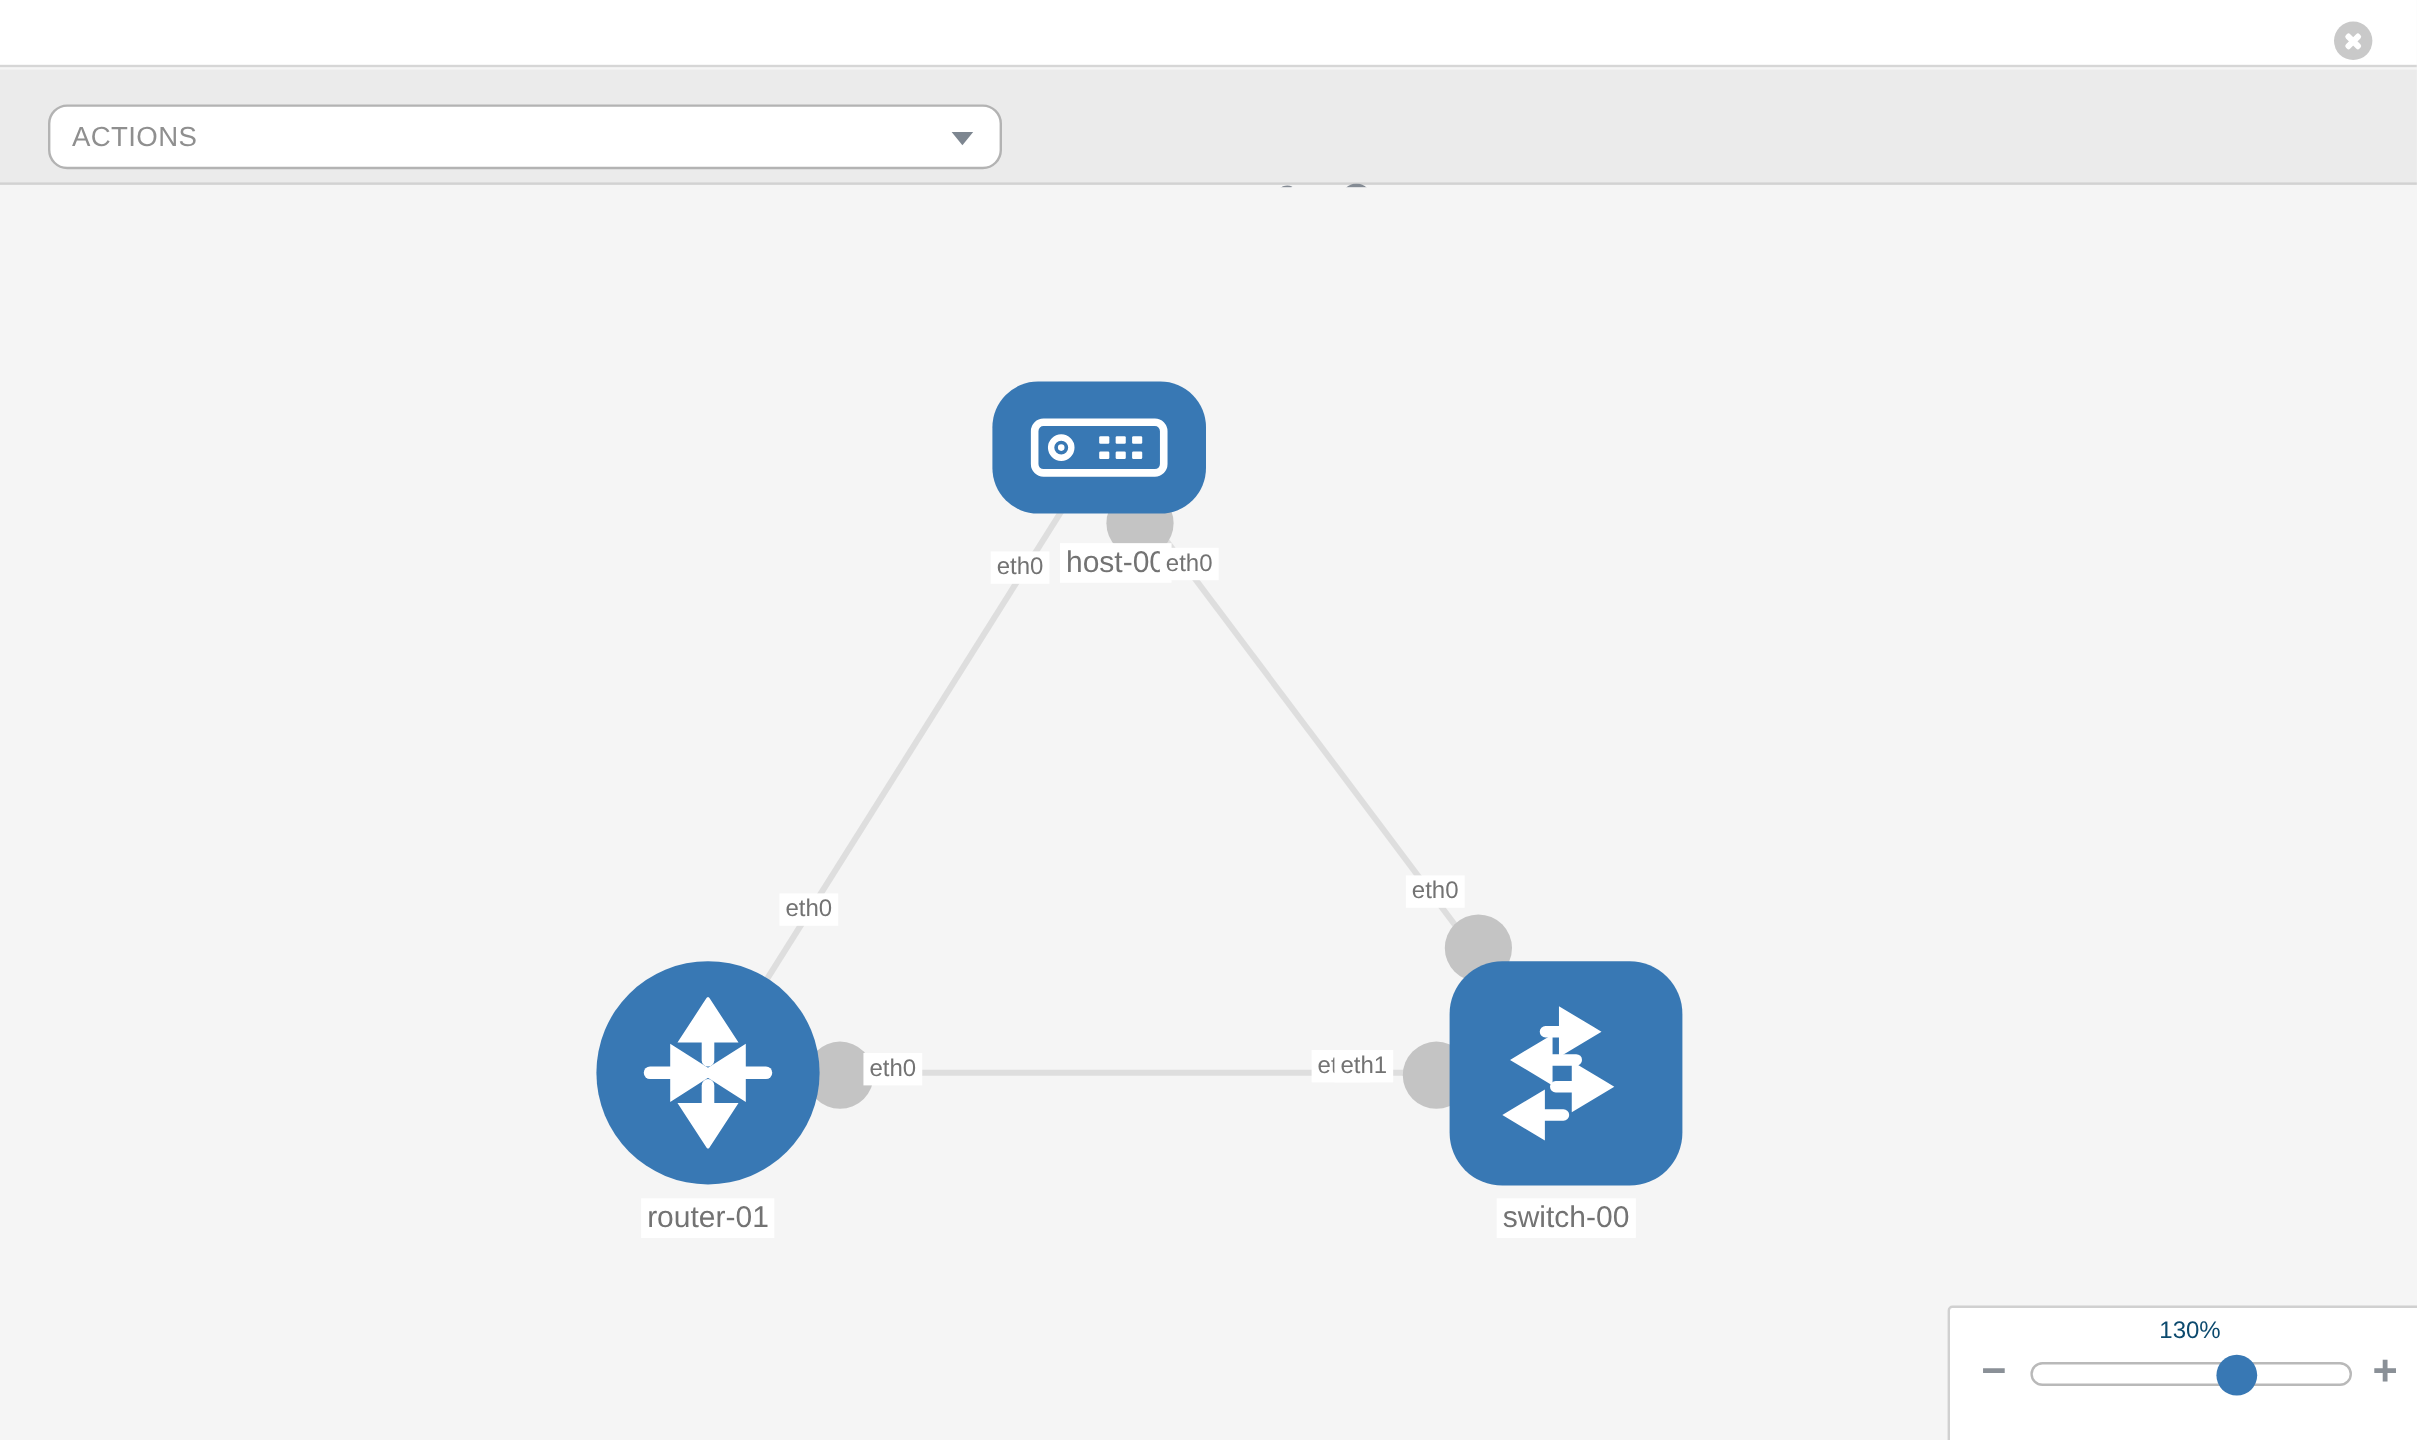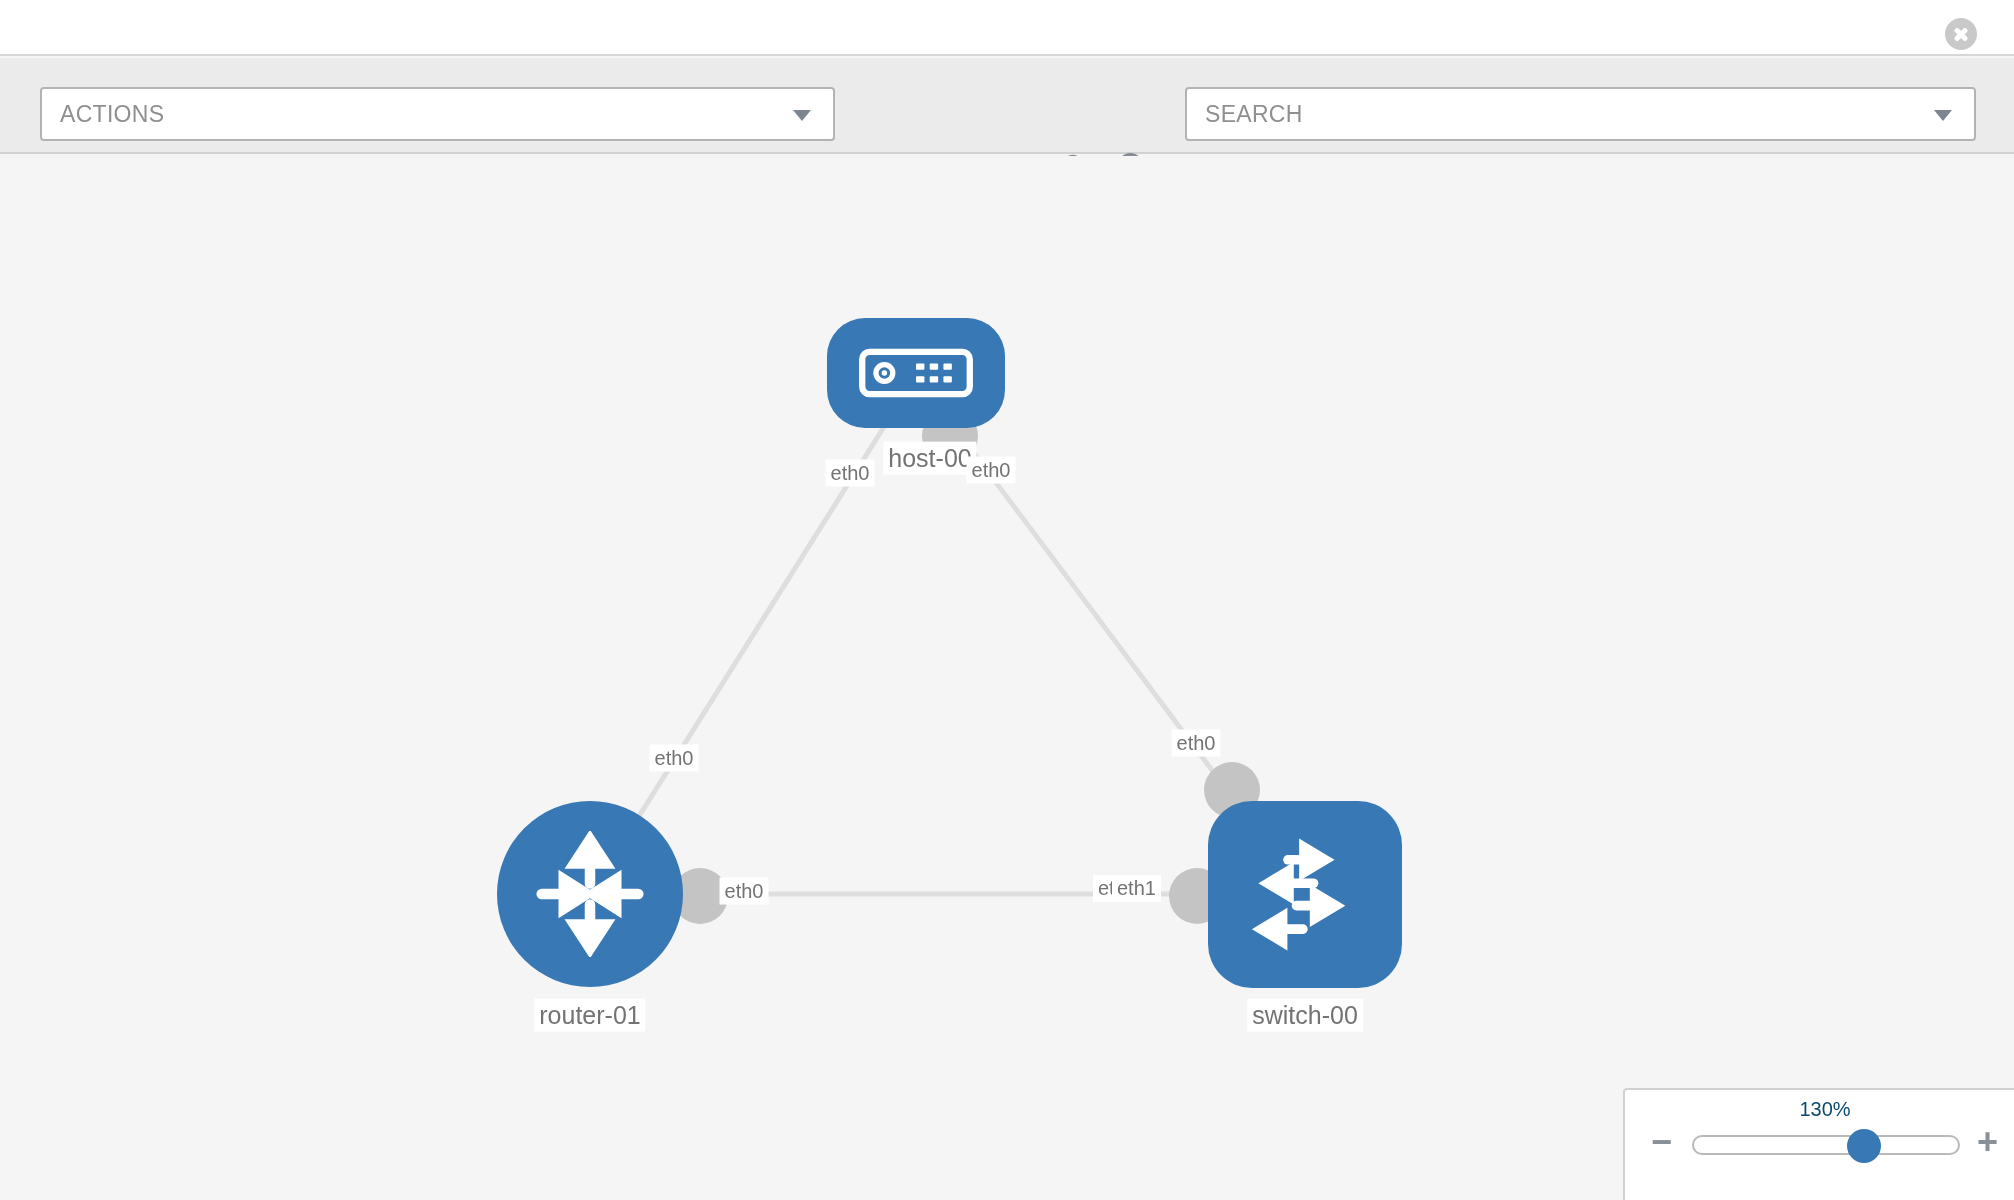--- a/index.html
+++ b/index.html
@@ -19,21 +19,21 @@
                border-radius:50%; background:#c9c9c9; cursor:pointer; }
   .close-btn::before, .close-btn::after { content:""; position:absolute; left:8px; top:13.5px;
                width:16px; height:5px; border-radius:2px; background:#ffffff; }
   .close-btn::before { transform:rotate(45deg); }
   .close-btn::after  { transform:rotate(-45deg); }
 
   
   .toolbar { position:absolute; left:0; top:58px; width:2014px; height:96px;
              background:#ebebeb; border-bottom:2px solid #d2d2d2; }
   .dropdown { position:absolute; top:29px; height:54px; background:#ffffff;
-              border:2px solid #b3b3b3; border-radius:4px; cursor:pointer; }
+              border:2px solid #b3b3b3; border-radius:16px; cursor:pointer; }
   .dropdown .dd-label { position:absolute; left:18px; top:50%; transform:translateY(-50%);
               font-size:23px; color:#8f8f8f; letter-spacing:.3px; }
   .caret { position:absolute; right:22px; top:50%; margin-top:-4px; width:0; height:0;
            border-left:9px solid transparent; border-right:9px solid transparent;
            border-top:11px solid #7d8690; }
   .dd-actions { left:40px;  width:795px; }
   .dd-search  { left:1185px; width:791px; }
   .tool-icon { position:absolute; top:95px; width:36px; height:36px; cursor:pointer; }
   .tool-icon svg { width:100%; height:100%; fill:#848b94; }
   .icon-wrench { left:1048px; }
@@ -92,24 +92,20 @@
       <svg viewBox="0 0 24 24">
           <path transform="scale(-1,1) translate(-24,0)" d="M22.7,19l-9.1-9.1c0.9-2.3,0.4-5-1.5-6.9c-2-2-5-2.4-7.4-1.3L9,6L6,9L1.6,4.7 C0.4,7.1,0.9,10.1,2.9,12.1c1.9,1.9,4.6,2.4,6.9,1.5l9.1,9.1c0.4,0.4,1,0.4,1.4,0l2.3-2.3 C23.1,20,23.1,19.4,22.7,19z"></path>
         </svg>
     </div>
     <div class="tool-icon icon-key">
       <svg viewBox="0 0 512 512">
           <path transform="scale(-1,1) translate(-512,0)" d="M512 176c0 97.2-78.8 176-176 176-11.2 0-22.2-1.1-32.8-3.1l-24 27A24 24 0 0 1 261.2 384H224v40c0 13.3-10.7 24-24 24h-40v40c0 13.3-10.7 24-24 24H24c-13.3 0-24-10.7-24-24v-78.1c0-6.4 2.5-12.5 7-17L168.8 231.2C163.1 213.8 160 195.3 160 176 160 78.8 238.8 0 336 0c97.5 0 176 78.5 176 176zM336 128c0 26.5 21.5 48 48 48s48-21.5 48-48-21.5-48-48-48-48 21.5-48 48z"></path>
         </svg>
     </div>
 
-    <div class="dropdown dd-search">
-      <span class="dd-label">SEARCH</span>
-      <span class="caret"></span>
-    </div>
   </div>
 
   <div class="canvas">
 
     <svg class="net-svg">
       <line x1="916" y1="220" x2="590" y2="738"></line>
       <line x1="916" y1="220" x2="1305" y2="738"></line>
       <line x1="590" y1="738" x2="1305" y2="738"></line>
       <circle cx="950" cy="280" r="28"></circle>
       <circle cx="700" cy="740" r="28"></circle>
@@ -154,21 +150,21 @@
           <line x1="68" y1="49" x2="42" y2="49"></line>
             <polygon points="25,49 45,37 45,61"></polygon>
           <line x1="52" y1="70" x2="72" y2="70"></line>
             <polygon points="89,70 69,58 69,82"></polygon>
           <line x1="58" y1="92" x2="36" y2="92"></line>
             <polygon points="19,92 39,80 39,104"></polygon>
         </g>
       </svg>
     </div>
 
-    <div class="chip chip-node centered" style="left:930px; top:302px;">host-00</div>
+    <div class="chip chip-node centered" style="left:930px; top:313px;">host-00</div>
     <div class="chip chip-node centered" style="left:590px; top:859px;">router-01</div>
     <div class="chip chip-node centered" style="left:1305px; top:859px;">switch-00</div>
 
     <div class="chip chip-if centered" style="left:850px;  top:317px;">eth0</div>
     <div class="chip chip-if centered" style="left:991px;  top:314px;">eth0</div>
     <div class="chip chip-if centered" style="left:674px;  top:602px;">eth0</div>
     <div class="chip chip-if centered" style="left:1196px; top:587px;">eth0</div>
     <div class="chip chip-if centered" style="left:744px;  top:735px;">eth0</div>
     <div class="chip chip-if" style="left:1093px; top:719px; z-index:1;">eth0</div>
     <div class="chip chip-if" style="left:1112px; top:719px; z-index:2;">eth1</div>

